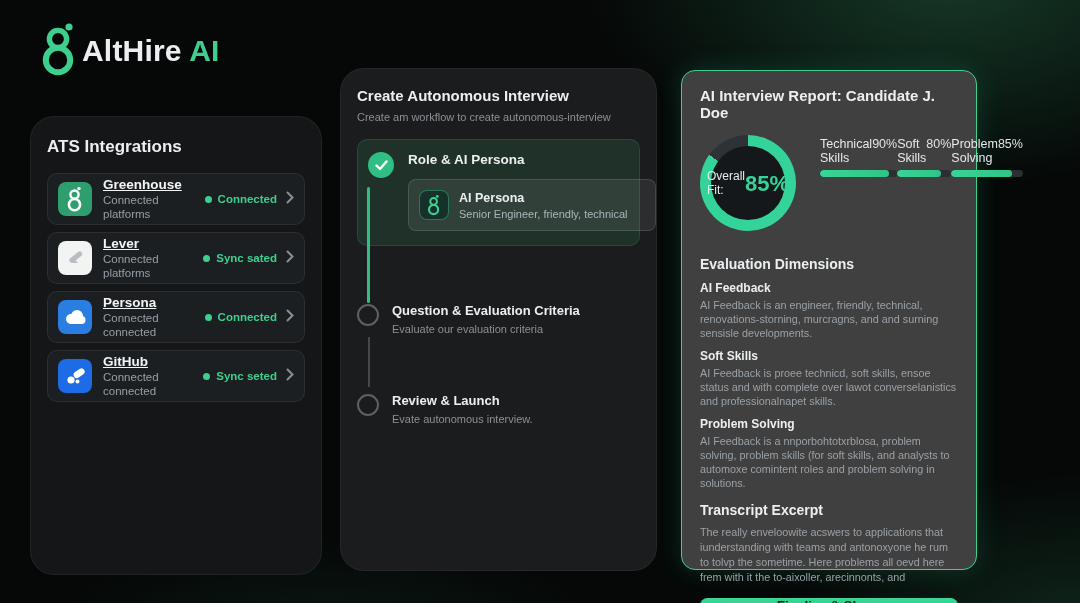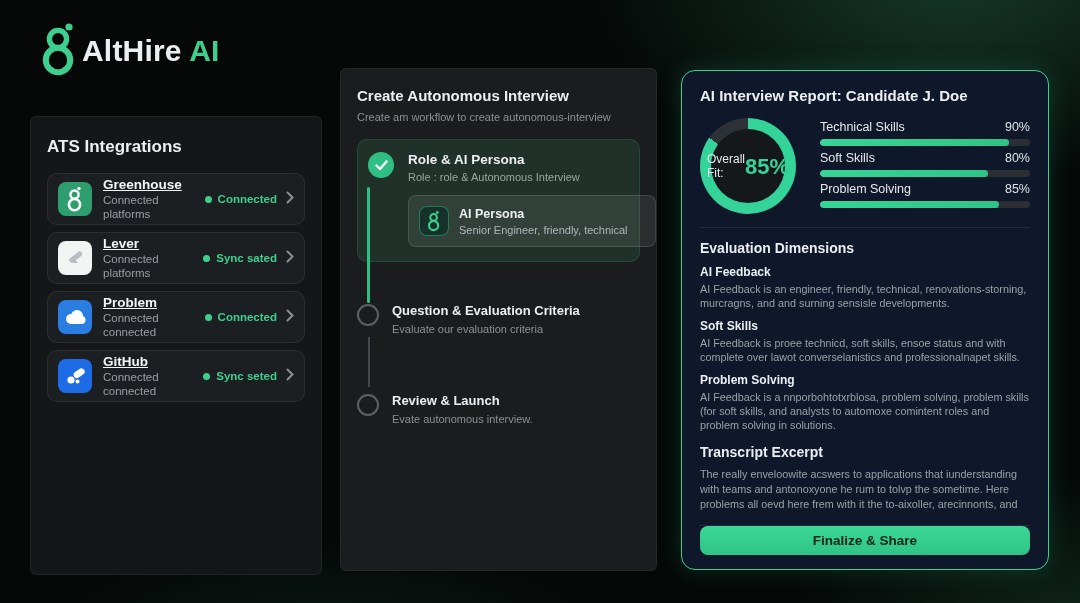--- a/index.html
+++ b/index.html
@@ -7,21 +7,21 @@
   body {
     font-family:"Liberation Sans","DejaVu Sans",sans-serif;
     background:
       radial-gradient(ellipse 520px 300px at 88% -4%, rgba(45,125,85,.42), transparent 70%),
       radial-gradient(ellipse 420px 220px at 100% 104%, rgba(38,105,72,.30), transparent 70%),
       radial-gradient(ellipse 420px 160px at 30% 108%, rgba(34,95,66,.22), transparent 70%),
       #050807;
     color:#eceff1;
     position:relative;
   }
-  .panel { position:absolute; border-radius:6px; }
+  .panel { position:absolute; border-radius:24px; }
 
   
   .brand { position:absolute; left:38px; top:22px; display:flex; align-items:center; gap:2px; }
   .brand-name { font-size:30px; font-weight:bold; letter-spacing:.2px; }
   .brand-name .ai { color:#3ecf8e; }
 
   
   .ats-panel { left:30px; top:116px; width:292px; height:459px;
     background:#141617; border:1px solid rgba(255,255,255,.06); padding:20px 16px; }
   .ats-title { font-size:17px; font-weight:bold; margin-bottom:16px; }
@@ -61,33 +61,33 @@
   .vline-gray { position:absolute; left:27px; top:268px; width:2px; height:50px; background:#45494e; }
   .step-row { position:absolute; left:16px; display:flex; gap:13px; }
   .step-row.s2 { top:234px; }
   .step-row.s3 { top:324px; }
   .ring { width:22px; height:22px; border-radius:50%; border:2px solid #5b6166;
     background:transparent; flex:0 0 auto; margin-top:1px; }
   .step-title { font-size:13px; font-weight:bold; }
   .step-sub { font-size:11px; color:#8b9197; margin-top:5px; }
 
   
-  .report-panel { left:681px; top:70px; width:368px; height:500px;
-    background:#0f172a; border:1.5px solid #3ecf8e; border-radius:14px;
+  .report-panel { left:681px; top:70px; width:296px; height:500px;
+    background:#404040; border:1.5px solid #3ecf8e; border-radius:14px;
     box-shadow:0 0 26px rgba(52,211,153,.18); padding:16px 18px 14px 18px;
     display:flex; flex-direction:column; }
   .rp-title { font-size:15px; font-weight:bold; }
   .rp-h2 { font-size:13.5px; font-weight:bold; margin-top:18px; }
   .score-row { display:flex; margin-top:14px; }
   .donut { width:96px; height:96px; border-radius:50%; position:relative; flex:0 0 auto; }
   .donut-hole { position:absolute; left:11px; top:11px; width:74px; height:74px; border-radius:50%;
     background:#15181a; display:flex; flex-direction:row; align-items:center; justify-content:center; }
   .donut-label { font-size:12px; color:#e8ebed; }
   .donut-value { font-size:22px; font-weight:bold; color:#34d399; margin-top:1px; }
-  .bars { flex:1; margin-left:24px; display:flex; flex-direction:column; justify-content:space-between; padding:2px 0 6px 0; }
+  .bars { flex:1; margin-left:24px; display:flex; flex-direction:row; justify-content:space-between; padding:2px 0 6px 0; }
   .bar-head { display:flex; justify-content:space-between; font-size:12.5px; color:#e6e9eb; }
   .bar-val { color:#dfe3e6; }
   .track { margin-top:5px; height:7px; border-radius:4px; background:#2b2f33; overflow:hidden; }
   .fill { height:100%; border-radius:4px; background:linear-gradient(90deg,#37d597,#2fc487); }
   .divider { height:1px; background:rgba(255,255,255,.09); margin-top:13px; }
   .rp-h2b { font-size:14px; font-weight:bold; margin-top:12px; }
   .dim-title { font-size:12px; font-weight:bold; margin-top:9px; }
   .dim-body { font-size:10.8px; line-height:14px; color:#9aa1a7; margin-top:3px; }
   .tx-body { font-size:10.8px; line-height:15px; color:#9aa1a7; margin-top:7px; }
   .cta { margin-top:auto; height:34px; border:none; border-radius:8px; width:100%;
@@ -159,21 +159,21 @@
   <div class="ats-card">
     <span class="ats-ic" style="background:#2a7de1">
       <svg width="22" height="16" viewBox="0 0 22 16">
         <circle cx="7" cy="10" r="5" fill="#fff"></circle>
         <circle cx="13" cy="7" r="6" fill="#fff"></circle>
         <circle cx="17.5" cy="11" r="4" fill="#fff"></circle>
         <rect x="5" y="10" width="13" height="5" rx="2.5" fill="#fff"></rect>
       </svg>
     </span>
     <span class="ats-txt">
-      <div class="ats-name">Problem</div>
+      <div class="ats-name">Persona</div>
       <div class="ats-sub">Connected connected</div>
     </span>
     <span class="ats-status">
       <span class="dot"></span>
       <span>Connected</span>
     </span>
     <span class="chev">
       <svg width="8" height="13" viewBox="0 0 8 13">
           <path d="M1.5 1.5 L6.5 6.5 L1.5 11.5" fill="none" stroke="#8a8f93" stroke-width="2" stroke-linecap="round"></path>
         </svg>
@@ -208,21 +208,20 @@
   <div class="wf-title">Create Autonomous Interview</div>
   <div class="wf-sub">Create am workflow to create autonomous-interview</div>
 
   <div class="step1">
     <span class="chk">
       <svg width="13" height="11" viewBox="0 0 13 11">
           <path d="M1.5 5.5 L5 9 L11.5 1.5" fill="none" stroke="#fff" stroke-width="2.4" stroke-linecap="round" stroke-linejoin="round"></path>
         </svg>
     </span>
     <div class="step1-title">Role &amp; AI Persona</div>
-    <div class="step1-sub">Role : role &amp; Autonomous Interview</div>
     <div class="persona">
       <span class="persona-ic">
         <svg width="18" height="22" viewBox="0 0 22 26">
           <circle cx="15" cy="2.6" r="1.7" fill="#3ecf8e"></circle>
           <circle cx="10.5" cy="8.6" r="4.1" fill="none" stroke="#3ecf8e" stroke-width="2.4"></circle>
           <circle cx="10.5" cy="18.6" r="5.6" fill="none" stroke="#3ecf8e" stroke-width="2.6"></circle>
         </svg>
       </span>
       <span>
         <div class="persona-title">AI Persona</div>

